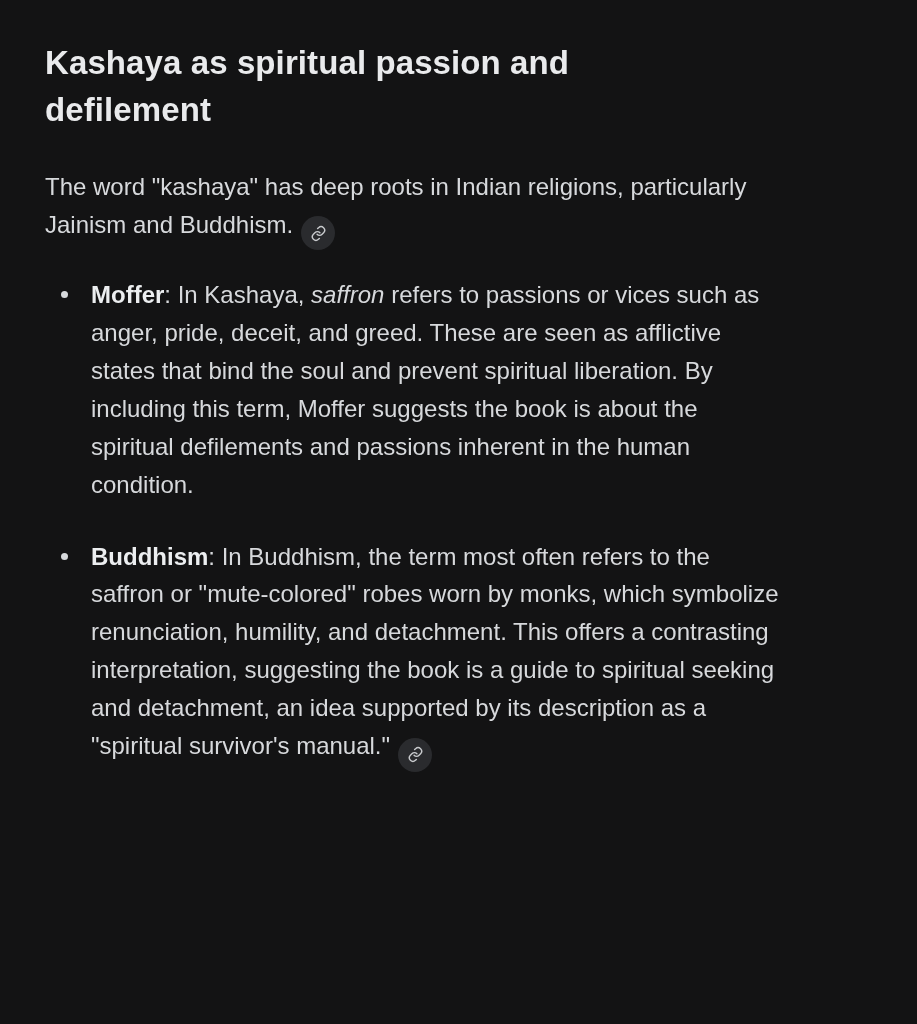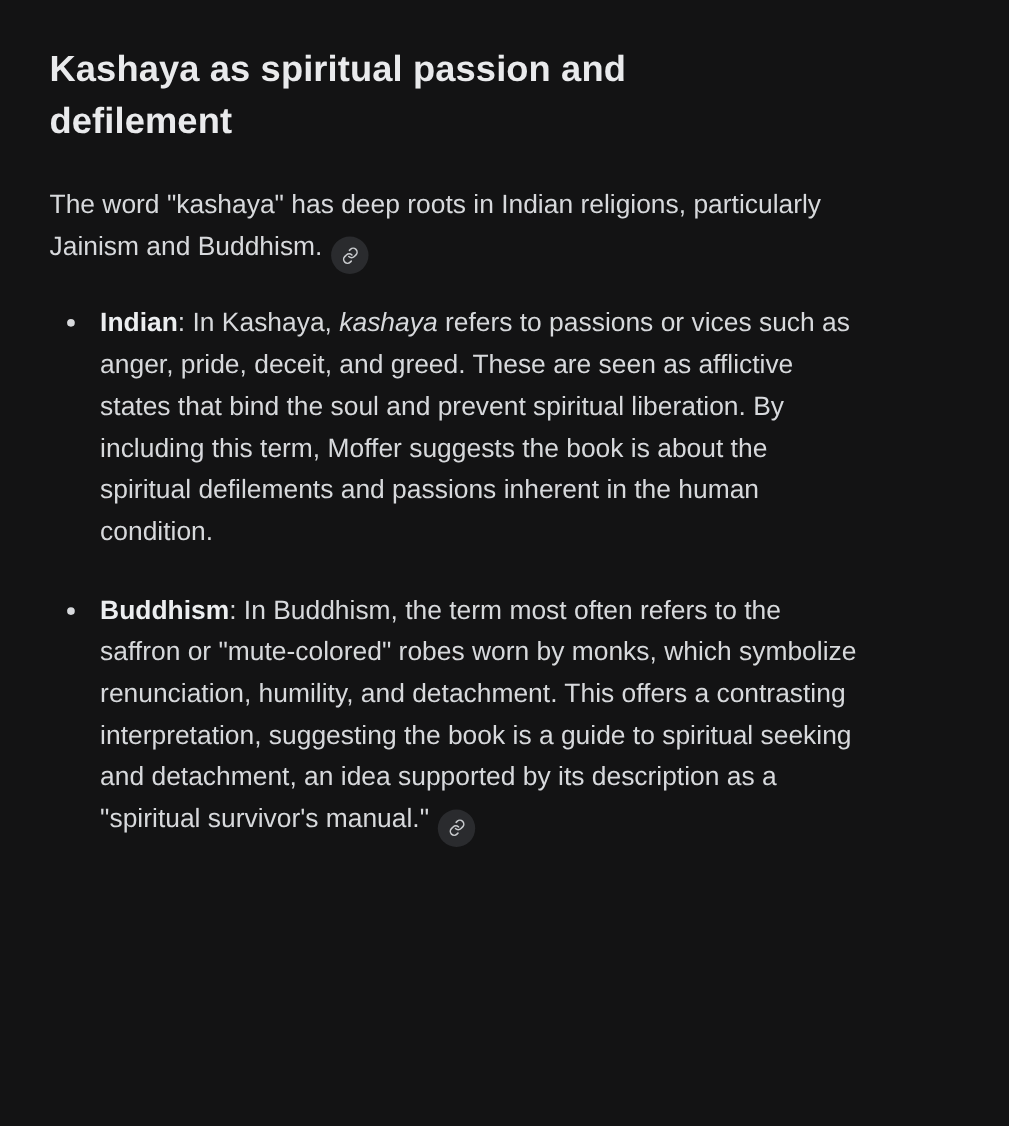--- a/index.html
+++ b/index.html
@@ -98,21 +98,21 @@
         <svg viewBox="0 0 24 24" fill="none" stroke="#c8cacd" stroke-width="2" stroke-linecap="round" stroke-linejoin="round">
           <path d="M10 13a5 5 0 0 0 7.07 0l2.12-2.12a5 5 0 0 0-7.07-7.07L10.8 5.05"></path>
           <path d="M14 11a5 5 0 0 0-7.07 0L4.8 13.12a5 5 0 0 0 7.07 7.07l1.3-1.3"></path>
         </svg>
       </span>
   </p>
 
   <ul class="bullets">
 
     <li>
-      <span class="term">Indian</span><span>: In Kashaya, </span><span class="ital">kashaya</span><span> refers to passions or vices such as anger, pride, deceit, and greed. These are seen as afflictive states that bind the soul and prevent spiritual liberation. By including this term, Moffer suggests the book is about the spiritual defilements and passions inherent in the human condition.</span>
+      <span class="term">Moffer</span><span>: In Kashaya, </span><span class="ital">saffron</span><span> refers to passions or vices such as anger, pride, deceit, and greed. These are seen as afflictive states that bind the soul and prevent spiritual liberation. By including this term, Moffer suggests the book is about the spiritual defilements and passions inherent in the human condition.</span>
     </li>
 
     <li>
       <span class="term">Buddhism</span><span>: In Buddhism, the term most often refers to the saffron or "mute-colored" robes worn by monks, which symbolize renunciation, humility, and detachment. This offers a contrasting interpretation, suggesting the book is a guide to spiritual seeking and detachment, an idea supported by its description as a "spiritual survivor's manual."</span><span class="cite-chip">
           <svg viewBox="0 0 24 24" fill="none" stroke="#c8cacd" stroke-width="2" stroke-linecap="round" stroke-linejoin="round">
             <path d="M10 13a5 5 0 0 0 7.07 0l2.12-2.12a5 5 0 0 0-7.07-7.07L10.8 5.05"></path>
             <path d="M14 11a5 5 0 0 0-7.07 0L4.8 13.12a5 5 0 0 0 7.07 7.07l1.3-1.3"></path>
           </svg>
         </span>
     </li>

